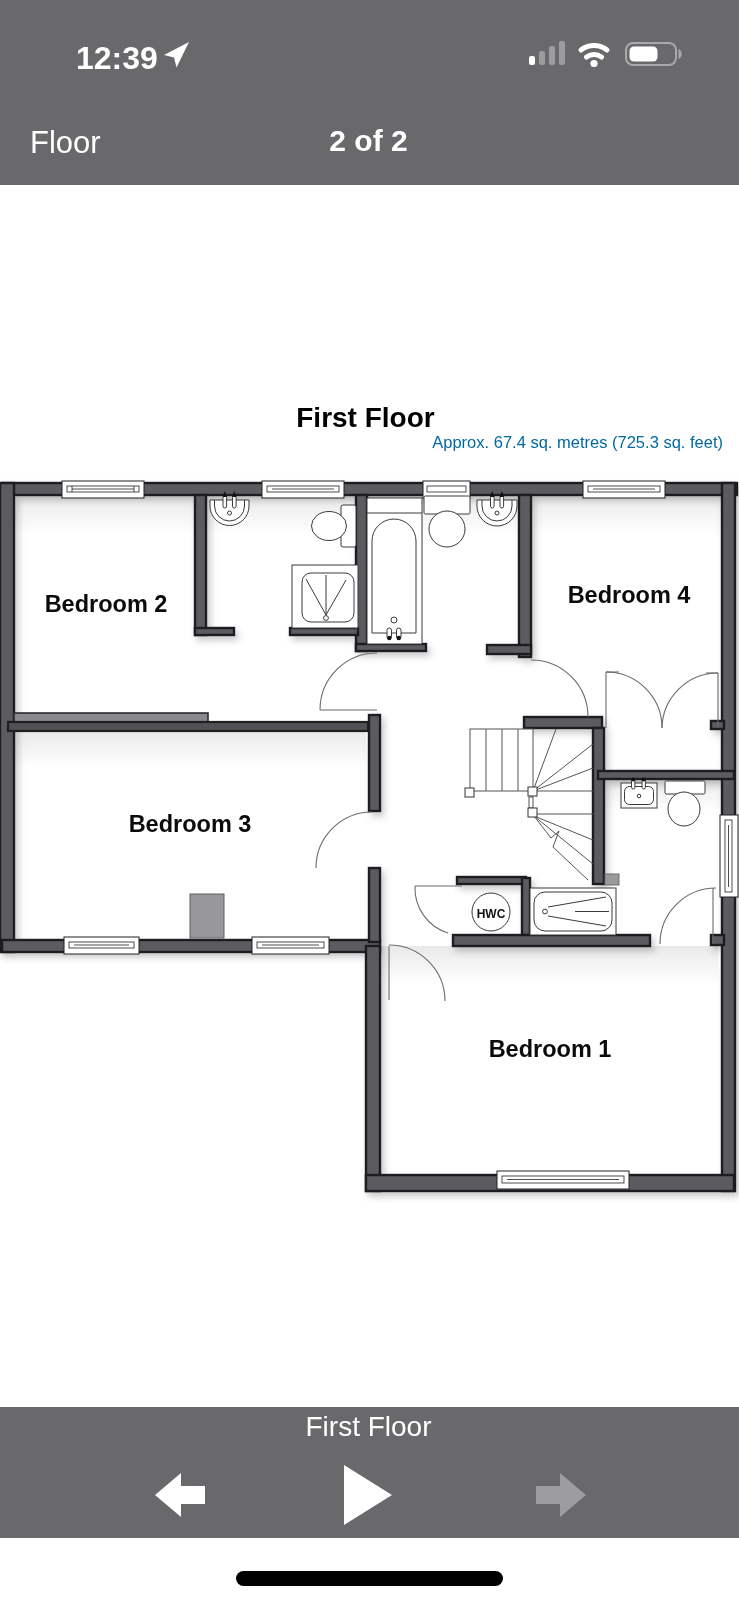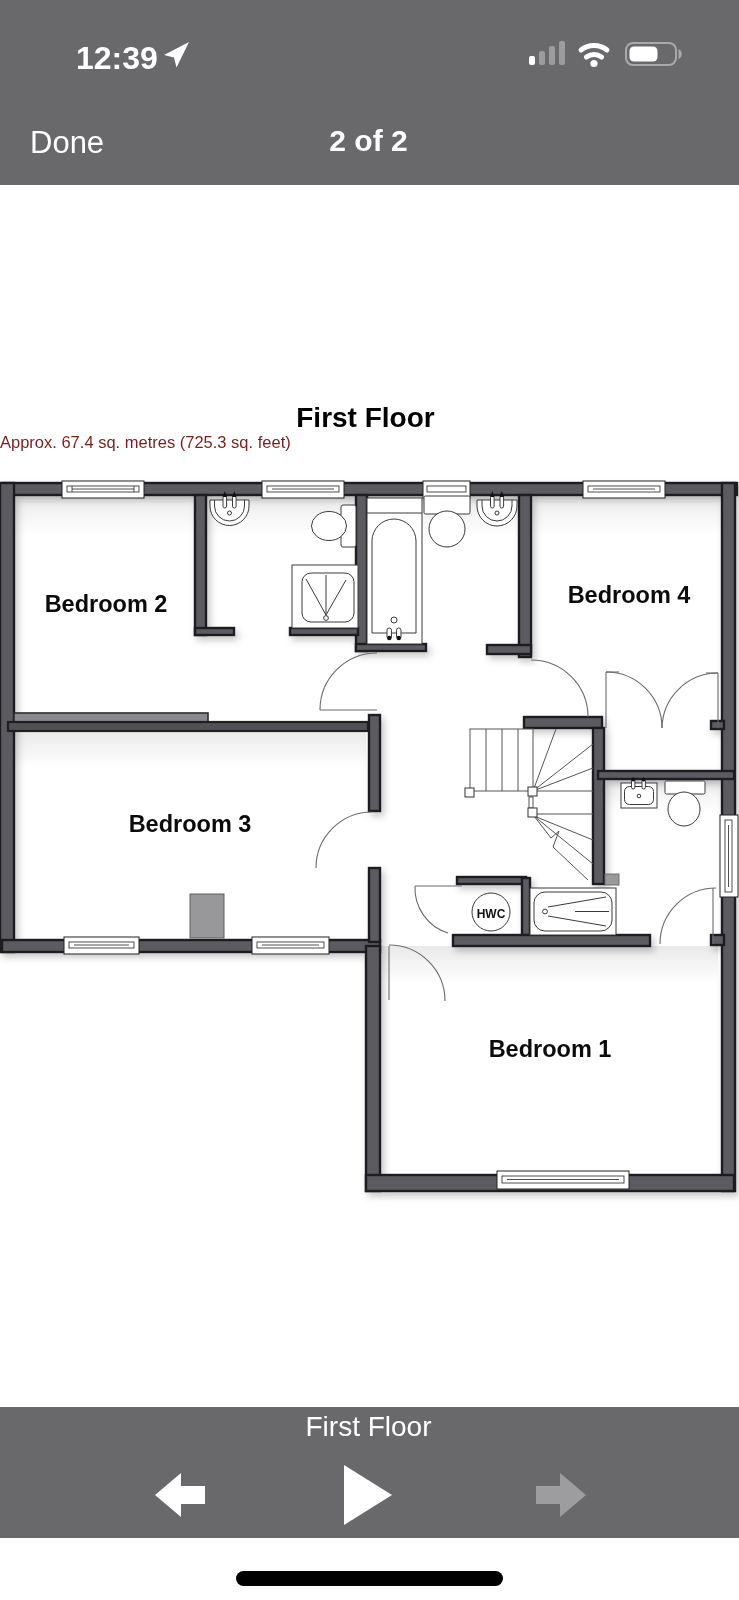--- a/index.html
+++ b/index.html
@@ -28,27 +28,27 @@
 <path d="M61 14 A21 21 0 0 1 87 14" stroke-width="5"></path>
 <path d="M66.5 21 A13 13 0 0 1 81.5 21" stroke-width="5"></path>
 <circle cx="74" cy="27.5" r="3.6" fill="#fff" stroke="none"></circle>
 </g>
 
 <rect x="106" y="7" width="50" height="22" rx="7" fill="none" stroke="#a9a9ac" stroke-width="2"></rect>
 <rect x="109.5" y="10.5" width="28" height="15" rx="4.5" fill="#fff"></rect>
 <path d="M158.5 13 A5.5 5.5 0 0 1 158.5 23 Z" fill="#a9a9ac"></path>
 </svg>
 
-<div class="abs" style="left:30px;top:127px;color:#fff;font-size:31px;font-weight:400;line-height:1;">Done</div>
+<div class="abs" style="left:30px;top:127px;color:#fff;font-size:31px;font-weight:400;line-height:1;">Floor</div>
 
 <div class="abs" style="left:0;top:126px;width:737px;text-align:center;color:#fff;font-size:30px;font-weight:700;line-height:1;">2 of 2</div>
 
 <div class="abs" style="left:0;top:404px;width:731px;text-align:center;color:#000;font-size:28px;font-weight:700;line-height:1;">First Floor</div>
 
-<div class="abs" style="left:0;top:434px;width:723px;text-align:left;color:#7f1d1d;font-size:16.5px;line-height:1;">Approx. 67.4 sq. metres (725.3 sq. feet)</div>
+<div class="abs" style="left:0;top:434px;width:723px;text-align:right;color:#0369a1;font-size:16.5px;line-height:1;">Approx. 67.4 sq. metres (725.3 sq. feet)</div>
 
 <svg id="plan" class="abs" style="left:0;top:470px;" width="739" height="740" viewBox="0 470 739 740">
 <defs>
 <filter id="wsh" x="-8%" y="-8%" width="116%" height="116%">
 <feDropShadow dx="3" dy="4" stdDeviation="3.5" flood-color="#000" flood-opacity="0.22"></feDropShadow>
 </filter>
 <linearGradient id="shade" x1="0" y1="0" x2="0" y2="1">
 <stop offset="0" stop-color="#000" stop-opacity="0.085"></stop>
 <stop offset="1" stop-color="#000" stop-opacity="0"></stop>
 </linearGradient>

